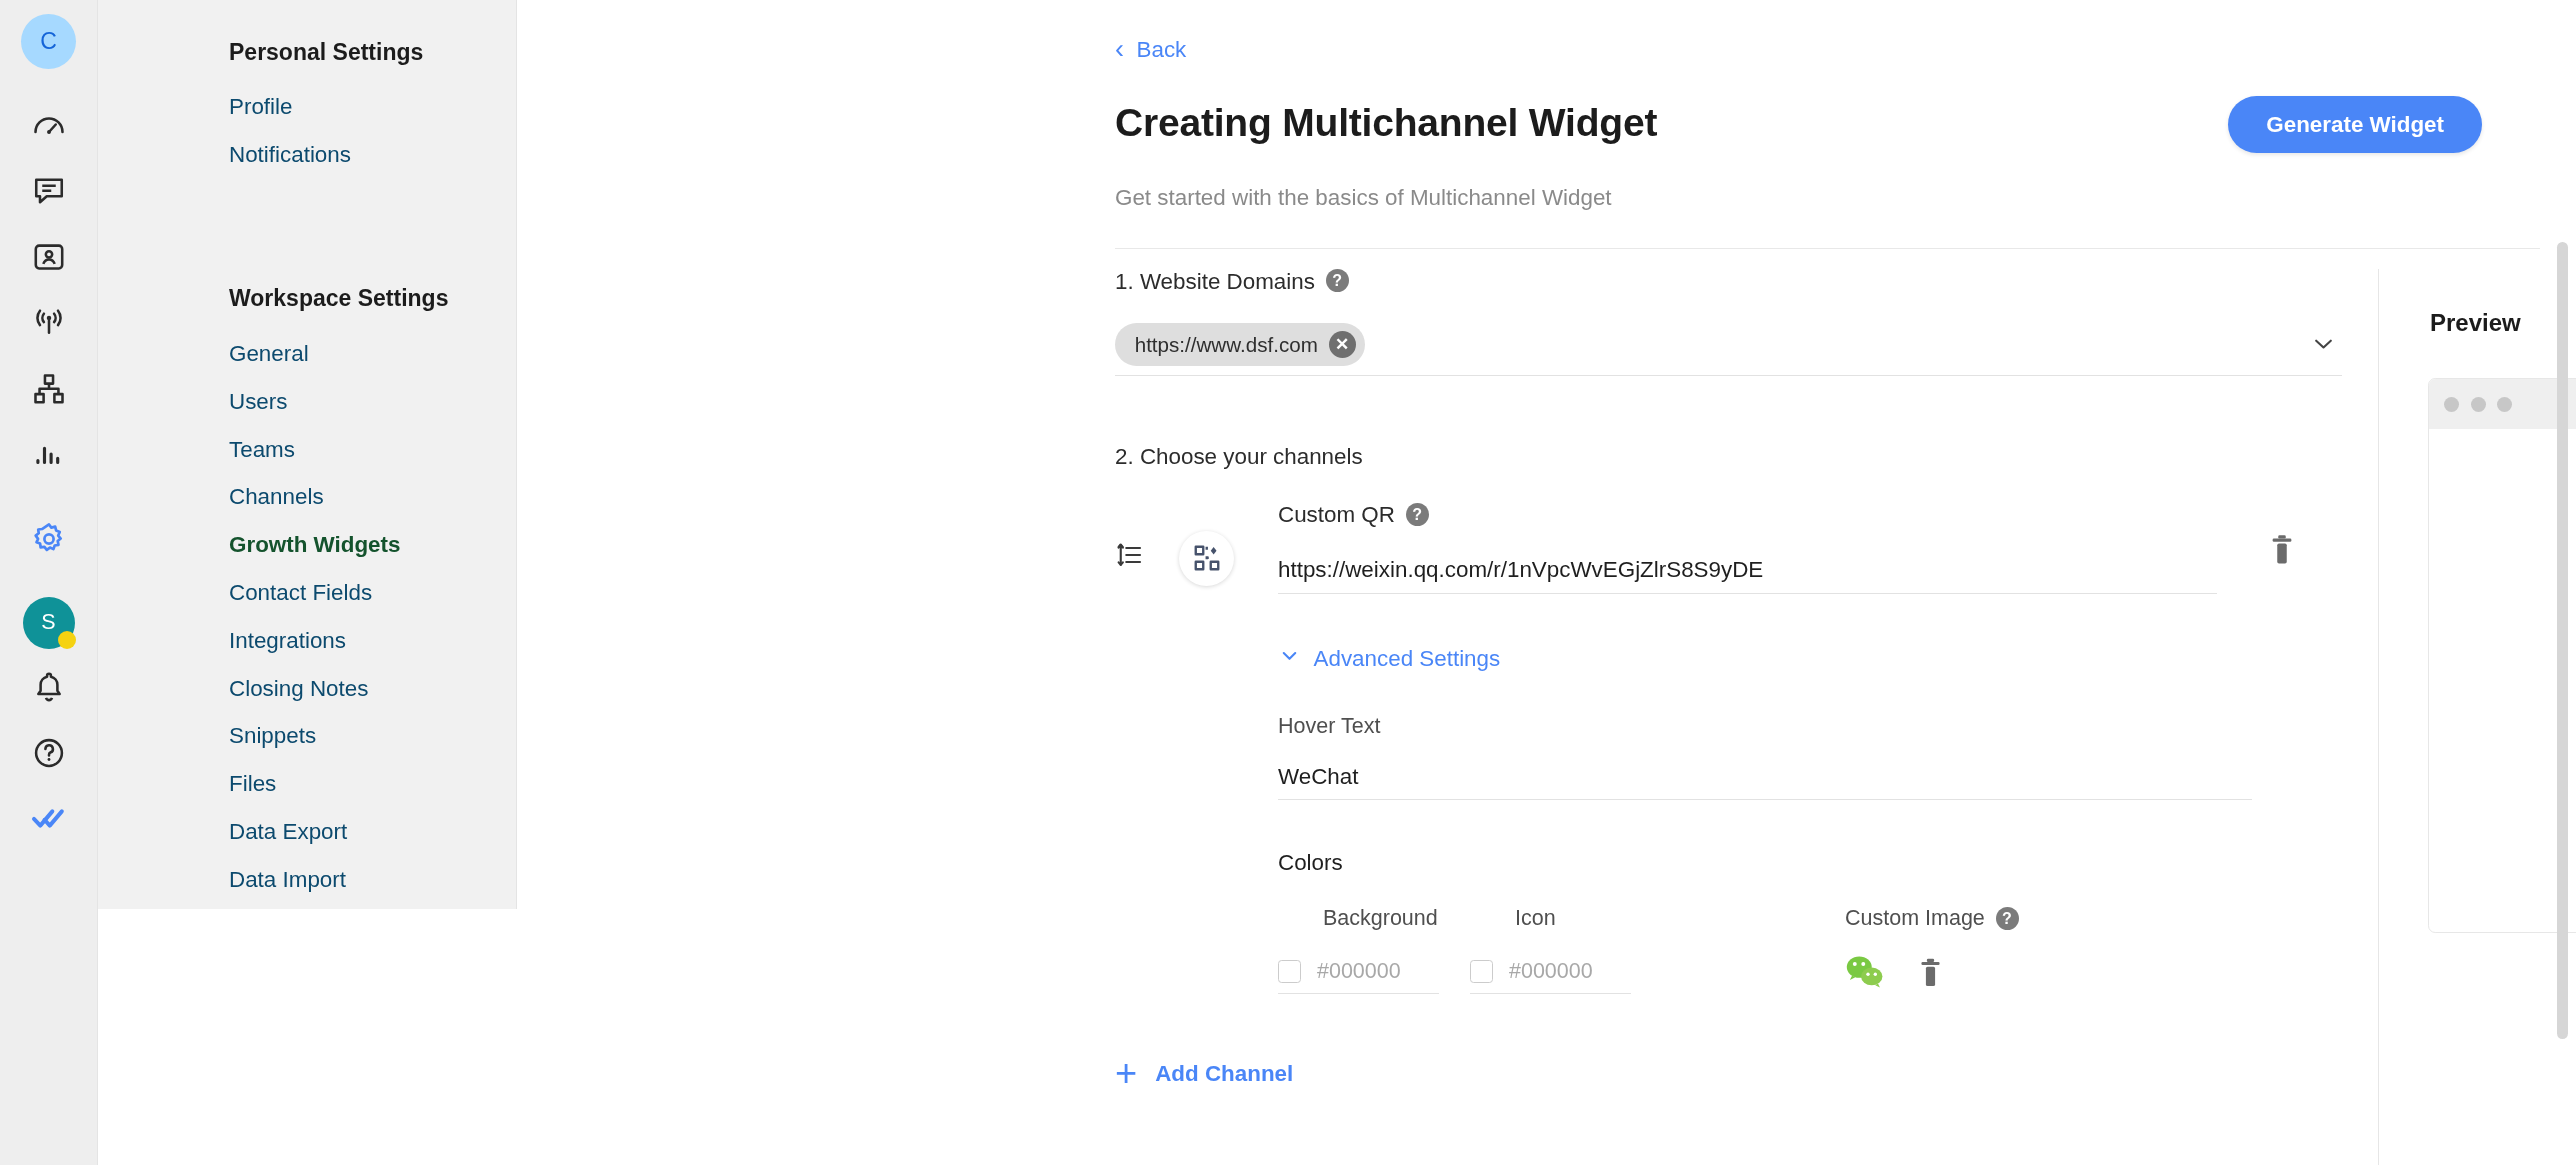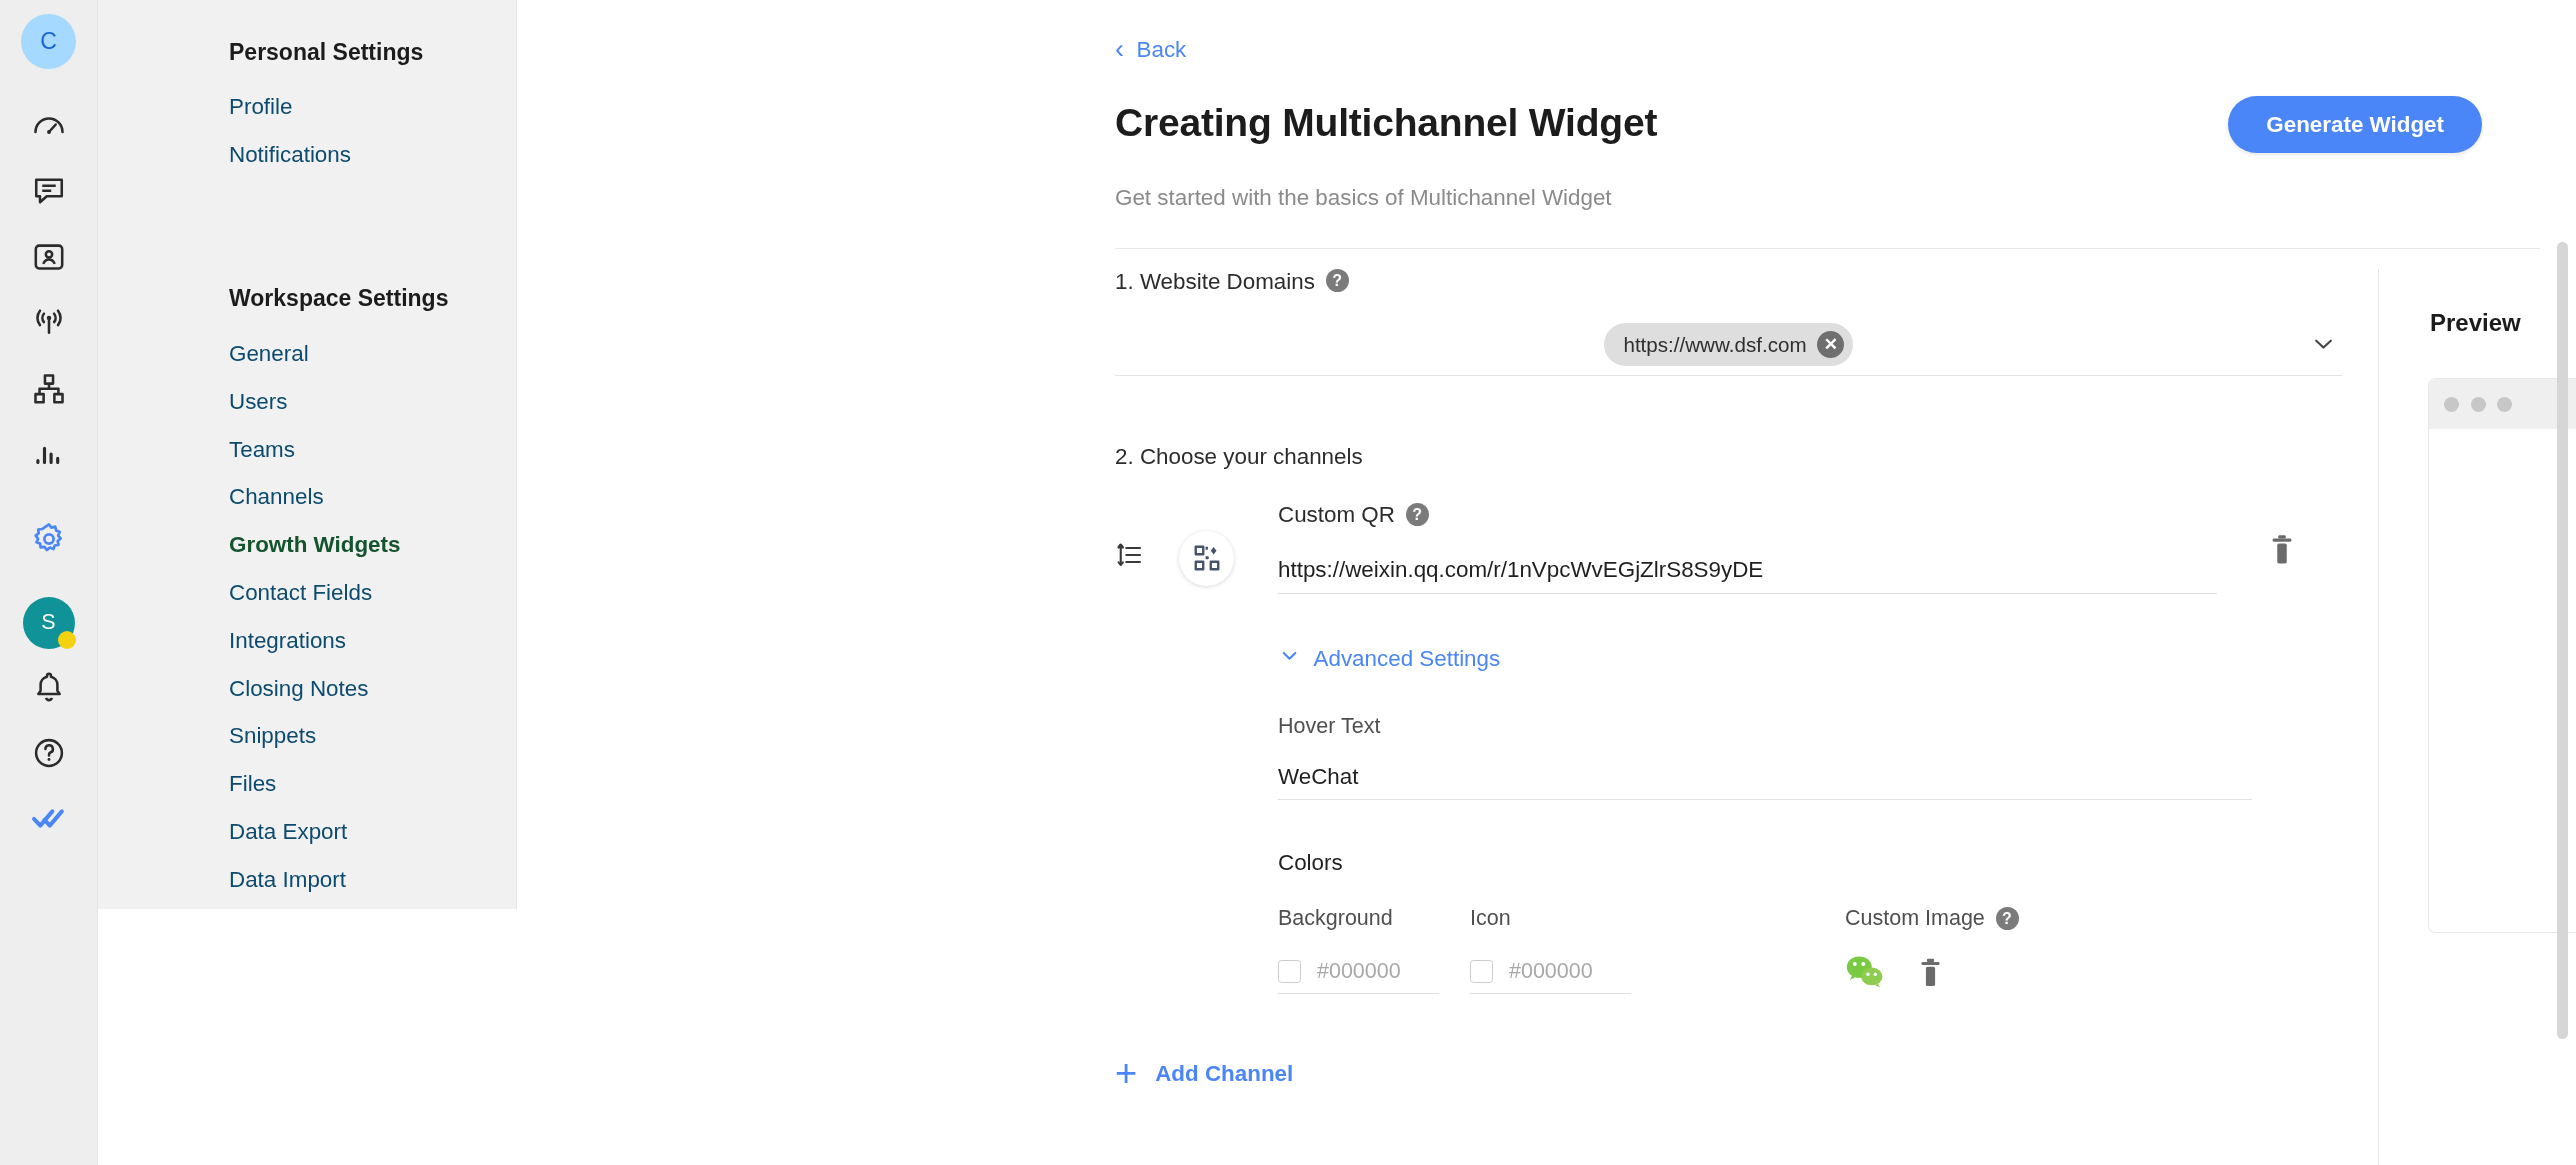--- a/index.html
+++ b/index.html
@@ -121,21 +121,21 @@
   .help-badge {
     width: 23px; height: 23px; border-radius: 50%;
     background: #7b7b7b; color: #fff;
     font-size: 16px; font-weight: bold;
     display: inline-flex; align-items: center; justify-content: center;
     line-height: 1; cursor: pointer; flex: 0 0 23px;
   }
   .domains-field {
     margin-top: 19.7px; position: relative;
     border-bottom: 0.9px solid #e2e2e2;
-    height: 61px; display: flex; align-items: center; justify-content: center;
+    height: 61px; display: flex; align-items: center;
   }
   .domain-chip {
     display: inline-flex; align-items: center; gap: 10.7px;
     background: #dedede; color: #2f2f2f;
     border-radius: 21.5px; height: 43px;
     padding: 0 9px 0 19.7px; font-size: 20.6px;
     cursor: pointer;
   }
   .chip-x {
     width: 27px; height: 27px; border-radius: 50%;
@@ -188,21 +188,21 @@
   .field-label { font-size: 21.5px; color: #4f4f4f; }
   .line-input {
     margin-top: 16px; border: none; border-bottom: 0.9px solid #e2e2e2;
     background: transparent; width: 974px; height: 45px;
     font-size: 22.4px; color: #1f1f1f; padding: 0; outline: none;
     font-family: "Liberation Sans", sans-serif;
   }
   .colors-head { margin-top: 50px; font-size: 22.4px; font-weight: normal; color: #1f1f1f; }
   .colors-grid { margin-top: 30px; display: flex; align-items: flex-start; }
   .color-col { width: 184px; margin-right: 8px; }
-  .color-col .field-label { font-size: 21.5px; color: #4f4f4f; }
+  .color-col .field-label { font-size: 21.5px; color: #4f4f4f; margin-left: 45px; }
   .color-input-wrap {
     margin-top: 18px; display: flex; align-items: center; gap: 16px;
     border-bottom: 0.9px solid #e2e2e2; height: 45px; width: 161px;
   }
   .swatch {
     width: 23px; height: 23px; border: 0.9px solid #cccccc; border-radius: 3.6px;
     background: #ffffff; flex: 0 0 23px; cursor: pointer;
   }
   .color-val { font-size: 21.5px; color: #a8a8a8; }
   .custom-image-col { margin-left: 183px; }

